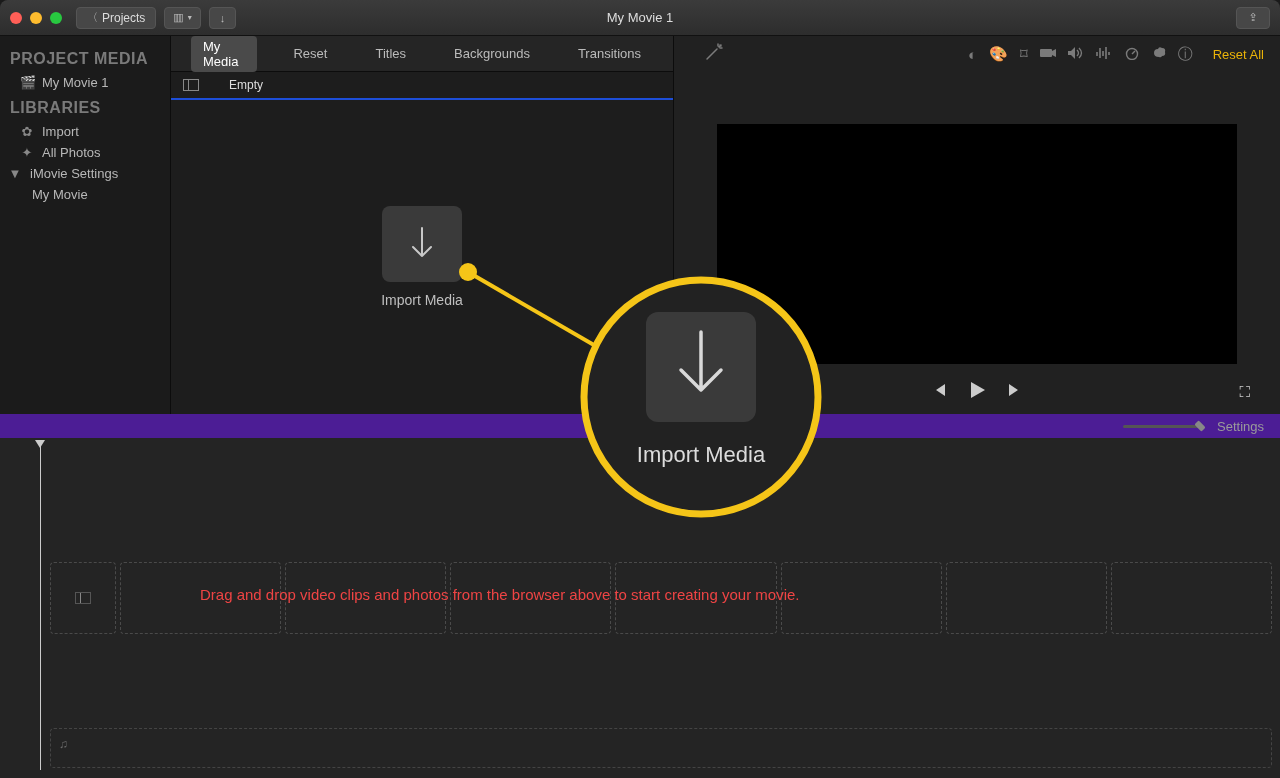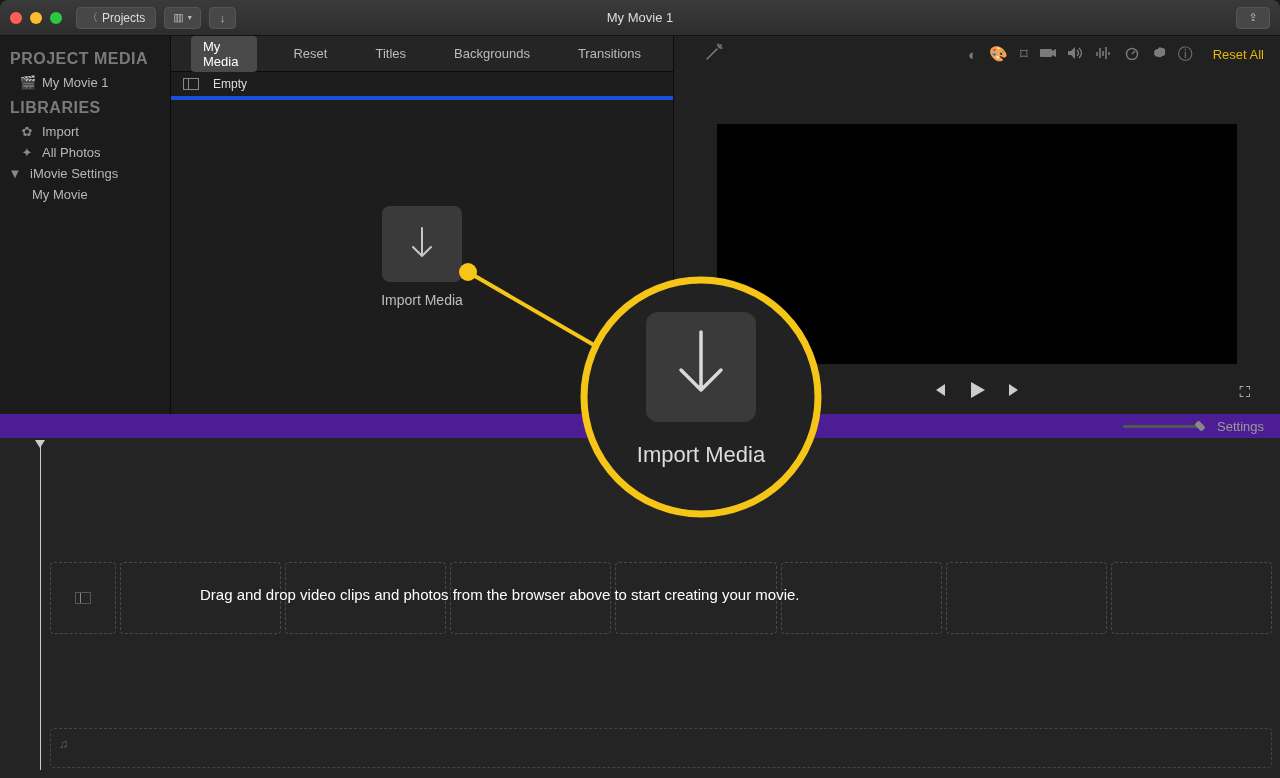--- a/index.html
+++ b/index.html
@@ -27,21 +27,21 @@
   .sidebar .sec-title { font-size: 16px; font-weight: 600; color: #7a7a7a; padding: 6px 4px 4px; letter-spacing: 0.5px; }
   .sidebar .item { padding: 3px 4px 3px 14px; display: flex; align-items: center; gap: 8px; }
   .sidebar .item.indent { padding-left: 26px; }
   .sidebar svg, .sidebar .tri, .sidebar .uni { width: 14px; color: #888; flex-shrink: 0; text-align: center; }
 
   
   .browser { flex: 1; background: #1d1d1d; border-left: 1px solid #0c0c0c; border-right: 1px solid #0c0c0c; display: flex; flex-direction: column; }
   .tabs { height: 36px; display: flex; align-items: center; gap: 24px; padding: 0 20px; font-size: 13px; color: #bbb; border-bottom: 1px solid #0c0c0c; background: #252525; }
   .tabs .tab { padding: 3px 12px; border-radius: 4px; cursor: pointer; }
   .tabs .tab.active { background: #4a4a4a; color: #fff; }
-  .browser-header { height: 28px; display: flex; align-items: center; padding: 0 12px; gap: 14px; font-size: 12px; color: #ddd; border-bottom: 4px solid #1d4ed8; }
+  .browser-header { height: 28px; display: flex; align-items: center; padding: 0 12px; gap: 30px; font-size: 12px; color: #ddd; border-bottom: 2px solid #1d4ed8; }
   .layout-icon { width: 16px; height: 12px; border: 1px solid #888; position: relative; }
   .layout-icon::before { content:""; position:absolute; left:4px; top:0; bottom:0; border-left:1px solid #888; }
   .browser-body { flex:1; display:flex; align-items:center; justify-content:center; flex-direction:column; }
   .import-card { width: 80px; height: 76px; background: #3a3a3a; border-radius: 8px; display:flex; align-items:center; justify-content:center; }
   .import-label { margin-top: 10px; color: #bfbfbf; font-size: 14px; }
 
   
   .viewer { width: 606px; background: #212121; display:flex; flex-direction:column; }
   .viewer-tools { height: 36px; display:flex; align-items:center; padding: 0 16px; color: #7b7b7b; }
   .viewer-tools .wand { margin-left: 14px; }
@@ -61,21 +61,21 @@
   .bottom-bar { height: 24px; display:flex; align-items:center; justify-content:flex-end; padding: 0 16px; gap: 14px; color: #9a9a9a; font-size: 13px; background: #4c1d95; }
   .zoom-slider { width: 80px; height: 3px; background: #555; position: relative; border-radius: 2px; }
   .zoom-slider::after { content:""; position:absolute; right:-2px; top:-4px; width: 10px; height:10px; background:#888; border-radius:2px; transform: rotate(45deg) scaleY(0.6); }
   .timeline { position:absolute; left:0; right:0; top: 28px; bottom: 0; padding-left: 40px; }
   .playhead { position:absolute; left: 40px; top: 0; bottom:8px; width: 1px; background: #ccc; }
   .playhead::before { content:""; position:absolute; top:-2px; left:-5px; width:0; height:0; border-left:5px solid transparent; border-right:5px solid transparent; border-top:8px solid #ccc; }
   .tl-track { position:absolute; left:50px; right:8px; top: 120px; height: 72px; display:flex; gap: 4px; }
   .tl-ph { flex:1; border: 1px dashed #4a4a4a; border-radius: 4px; }
   .tl-first { width: 66px; flex: none; display:flex; align-items:center; justify-content:center; }
   .tl-first .layout-icon { border-color:#555; }
-  .tl-msg { position:absolute; left: 200px; top: 144px; color: #ffffff; font-size: 15px; }
+  .tl-msg { position:absolute; left: 200px; top: 144px; color: #ef4444; font-size: 15px; }
   .audio-track { position:absolute; left:50px; right:8px; top: 286px; height: 40px; border: 1px dashed #444; border-radius: 4px; }
   .audio-track .note { position:absolute; left:8px; top:8px; color:#6a6a6a; font-size:12px; }
 </style>
 </head>
 <body>
 
 <div class="titlebar">
   <div class="traffic">
     <span class="t-close"></span>
     <span class="t-min"></span>

